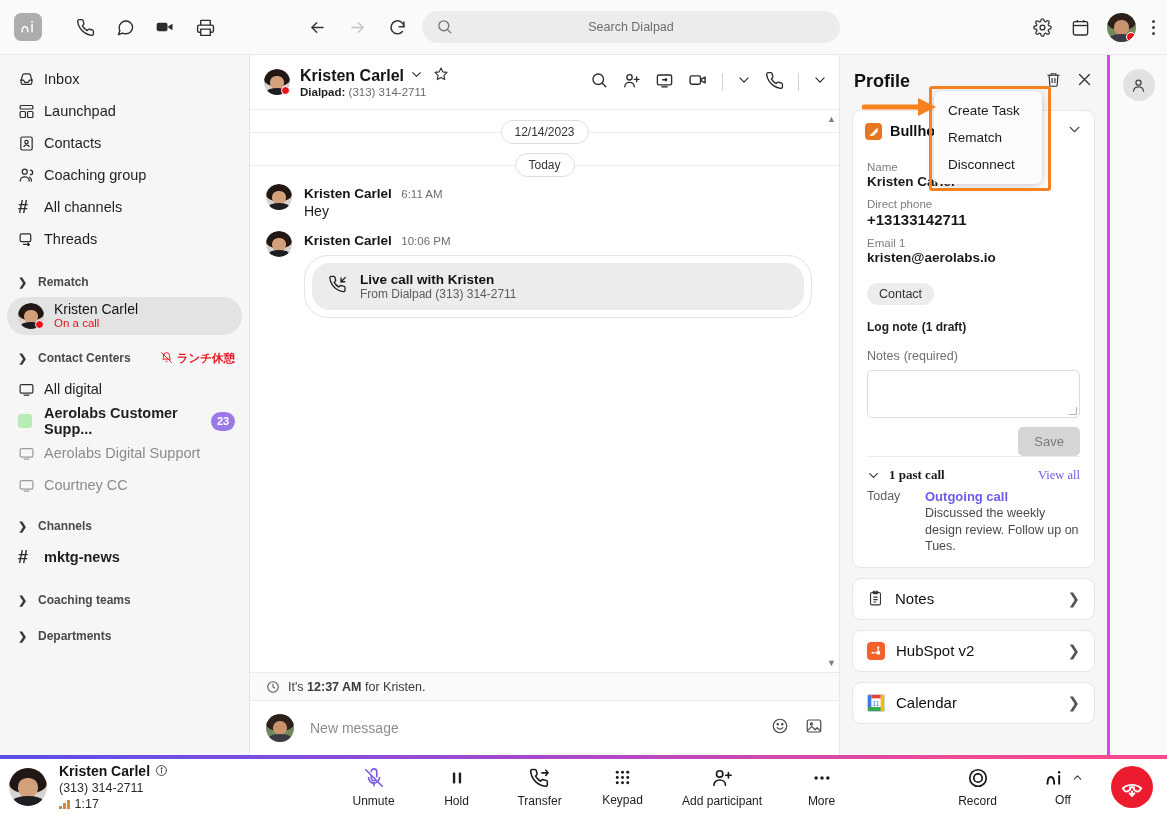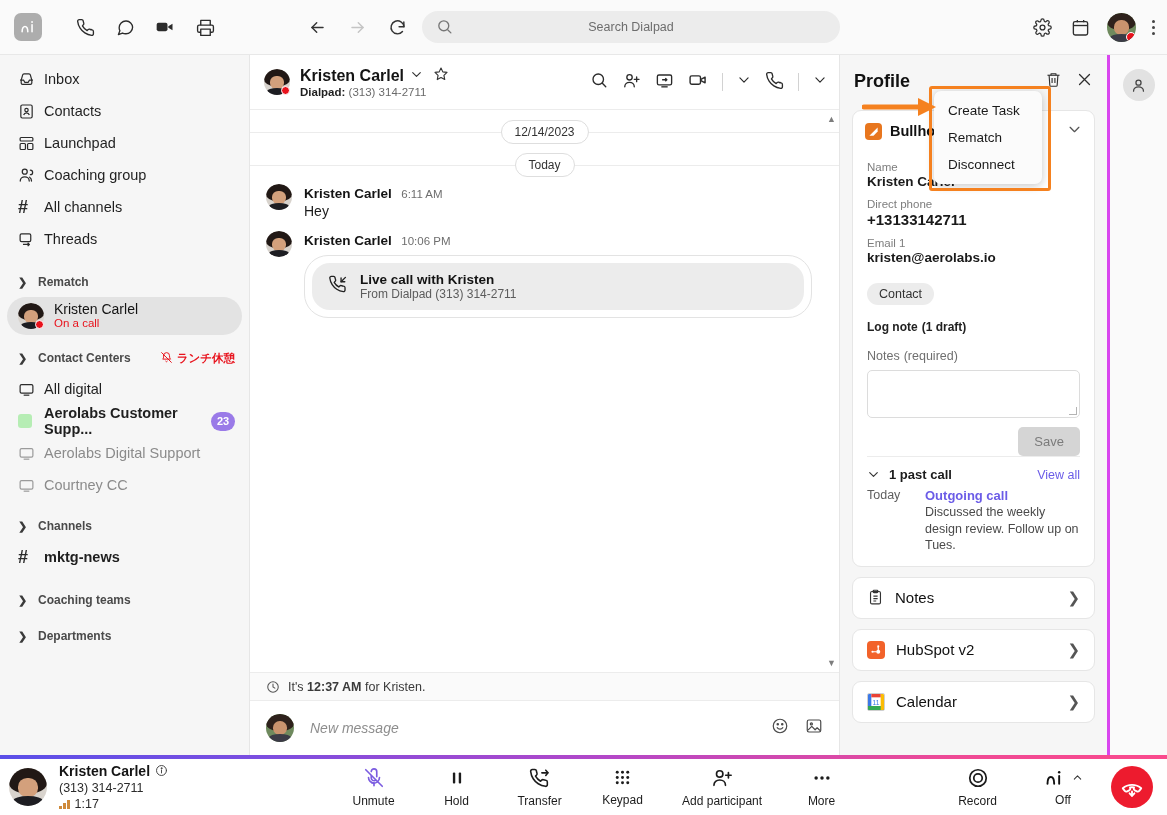--- a/index.html
+++ b/index.html
@@ -100,21 +100,21 @@
   }
   .callcard-in { background:#ececec; border-radius:18px; padding:9px 16px; display:flex; align-items:center; gap:13px; }
   .cc-t { font-size:13.5px; font-weight:700; color:#131313; }
   .cc-s { font-size:12px; color:#5c5c5c; }
   .scrollbar { position:absolute; right:2px; top:0; width:11px; height:562px; }
   .sb-arrow { position:absolute; left:1px; color:#7d7d7d; font-size:9px; }
 
   .tz { height:28px; border-top:1px solid #ececec; background:#fafafa; display:flex; align-items:center; padding-left:16px; gap:8px; font-size:12.5px; color:#3a3a3a; }
   .composer { height:54px; display:flex; align-items:center; padding:0 16px; border-top:1px solid #ececec; background:#fff; }
   .composer .cav { position:relative; width:28px; height:28px; flex:none; margin-right:16px; }
-  .comp-ph { font-size:14px; color:#8d8d8d;font-style:italic; }
+  .comp-ph { font-size:14px; color:#8d8d8d; }
   .comp-ico { margin-left:auto; display:flex; gap:16px; color:#4a4a4a; }
 
   
   .profile { position:absolute; top:55px; left:840px; width:270px; height:700px; background:#f6f6f6; border-right:3px solid #d946ef; }
   .pf-head { height:52px; display:flex; align-items:center; padding:0 14px; }
   .pf-title { font-size:18px; font-weight:700; color:#111; }
   .pf-head-ico { margin-left:auto; display:flex; align-items:center; gap:14px; color:#2f2f2f; }
   .card { margin:3px 12px 0 12px; background:#fff; border:1px solid #e6e6e6; border-radius:9px; }
   .card-head { display:flex; align-items:center; padding:11px 12px 8px 12px; gap:8px; }
   .bh-ico { width:17px; height:17px; border-radius:4px; background:#e8761e; display:flex; align-items:center; justify-content:center; flex:none; }
@@ -125,21 +125,21 @@
   .fv.big { font-size:15px; }
   .chip { display:inline-block; margin-top:18px; background:#ececec; border-radius:12px; padding:4px 12px; font-size:12.5px; color:#333; }
   .lognote { margin-top:13px; font-size:14.5px; font-weight:700; color:#111; }
   .lognote span { font-size:12px; font-weight:700; color:#222; }
   .noteslbl { margin-top:13px; font-size:14.5px; font-weight:700; color:#111; }
   .noteslbl span { font-size:12.5px; font-weight:400; color:#6f6f6f; }
   .ta { margin-top:7px; width:100%; height:48px; border:1px solid #dcdcdc; border-radius:5px; background:#fff; position:relative; }
   .ta .grip { position:absolute; right:2px; bottom:2px; width:8px; height:8px; border-right:1px solid #b4b4b4; border-bottom:1px solid #b4b4b4; transform:skewX(0deg); }
   .savebtn { margin-top:9px; float:right; background:#d5d5d5; color:#7b7b7b; border:none; border-radius:5px; padding:7px 16px; font-size:13px; font-family:inherit; cursor:pointer; }
   .hr { clear:both; border-top:1px solid #ececec; margin-top:14px; }
-  .pastrow { display:flex; align-items:center; padding-top:10px; }
+  .pastrow { display:flex; align-items:center; padding-top:10px;font-family:Liberation Serif, serif; }
   .past-t { font-size:13px; font-weight:700; color:#1b1b1b; margin-left:9px; }
   .viewall { margin-left:auto; font-size:12.5px; color:#6b5ce7; cursor:pointer; }
   .callentry { display:flex; padding-top:6px; gap:10px; }
   .ce-day { font-size:12.5px; color:#5e5e5e; width:48px; flex:none; }
   .ce-type { font-size:13px; font-weight:700; color:#6b5ce7; }
   .ce-desc { font-size:12.5px; color:#4a4a4a; line-height:1.32; margin-top:1px; }
   .accordion { margin:10px 12px 0 12px; height:42px; background:#fff; border:1px solid #e6e6e6; border-radius:9px; display:flex; align-items:center; padding:0 14px; cursor:pointer; }
   .acc-label { font-size:15px; color:#111; margin-left:11px; }
   .acc-chev { margin-left:auto; color:#555; font-size:15px; }
   .hs-ico { width:18px; height:18px; border-radius:4px; background:#f2622a; display:flex; align-items:center; justify-content:center; color:#fff; font-size:12px; font-weight:700; flex:none; }
@@ -283,38 +283,38 @@
         <svg width="17" height="17" viewBox="0 0 24 24" fill="none" stroke="currentColor" stroke-width="1.7" stroke-linejoin="round">
             <path d="M3 13h5l1.5 3h5L16 13h5"></path>
             <path d="M4.5 13 6.6 5.5A2 2 0 0 1 8.5 4h7a2 2 0 0 1 1.9 1.5L19.5 13v4a2 2 0 0 1-2 2h-11a2 2 0 0 1-2-2z"></path>
           </svg>
       </span>
       <span>Inbox</span>
     </div>
 
     <div class="srow">
       <span class="si">
+        <svg width="17" height="17" viewBox="0 0 24 24" fill="none" stroke="currentColor" stroke-width="1.7">
+            <rect x="3" y="3.5" width="18" height="5" rx="1.3"></rect>
+            <rect x="3" y="12" width="7.5" height="8.5" rx="1.3"></rect>
+            <rect x="13.5" y="12" width="7.5" height="8.5" rx="1.3"></rect>
+          </svg>
+      </span>
+      <span>Launchpad</span>
+    </div>
+
+    <div class="srow">
+      <span class="si">
         <svg width="17" height="17" viewBox="0 0 24 24" fill="none" stroke="currentColor" stroke-width="1.7" stroke-linejoin="round">
             <rect x="4" y="2.8" width="16" height="18.4" rx="2"></rect>
             <circle cx="12" cy="10" r="2.4"></circle>
             <path d="M8 17c.6-2 2.2-3 4-3s3.4 1 4 3"></path>
           </svg>
       </span>
       <span>Contacts</span>
-    </div>
-
-    <div class="srow">
-      <span class="si">
-        <svg width="17" height="17" viewBox="0 0 24 24" fill="none" stroke="currentColor" stroke-width="1.7">
-            <rect x="3" y="3.5" width="18" height="5" rx="1.3"></rect>
-            <rect x="3" y="12" width="7.5" height="8.5" rx="1.3"></rect>
-            <rect x="13.5" y="12" width="7.5" height="8.5" rx="1.3"></rect>
-          </svg>
-      </span>
-      <span>Launchpad</span>
     </div>
 
     <div class="srow">
       <span class="si">
         <svg width="18" height="18" viewBox="0 0 24 24" fill="none" stroke="currentColor" stroke-width="1.7" stroke-linecap="round" stroke-linejoin="round">
             <circle cx="9" cy="7.5" r="3.3"></circle>
             <path d="M3 20c0-3.3 2.7-5.5 6-5.5s6 2.2 6 5.5"></path>
             <path d="M16.5 11.5a3 3 0 0 0 0-6"></path>
             <path d="M18 20c0-2.6-1-4.2-2.5-5.1"></path>
           </svg>

